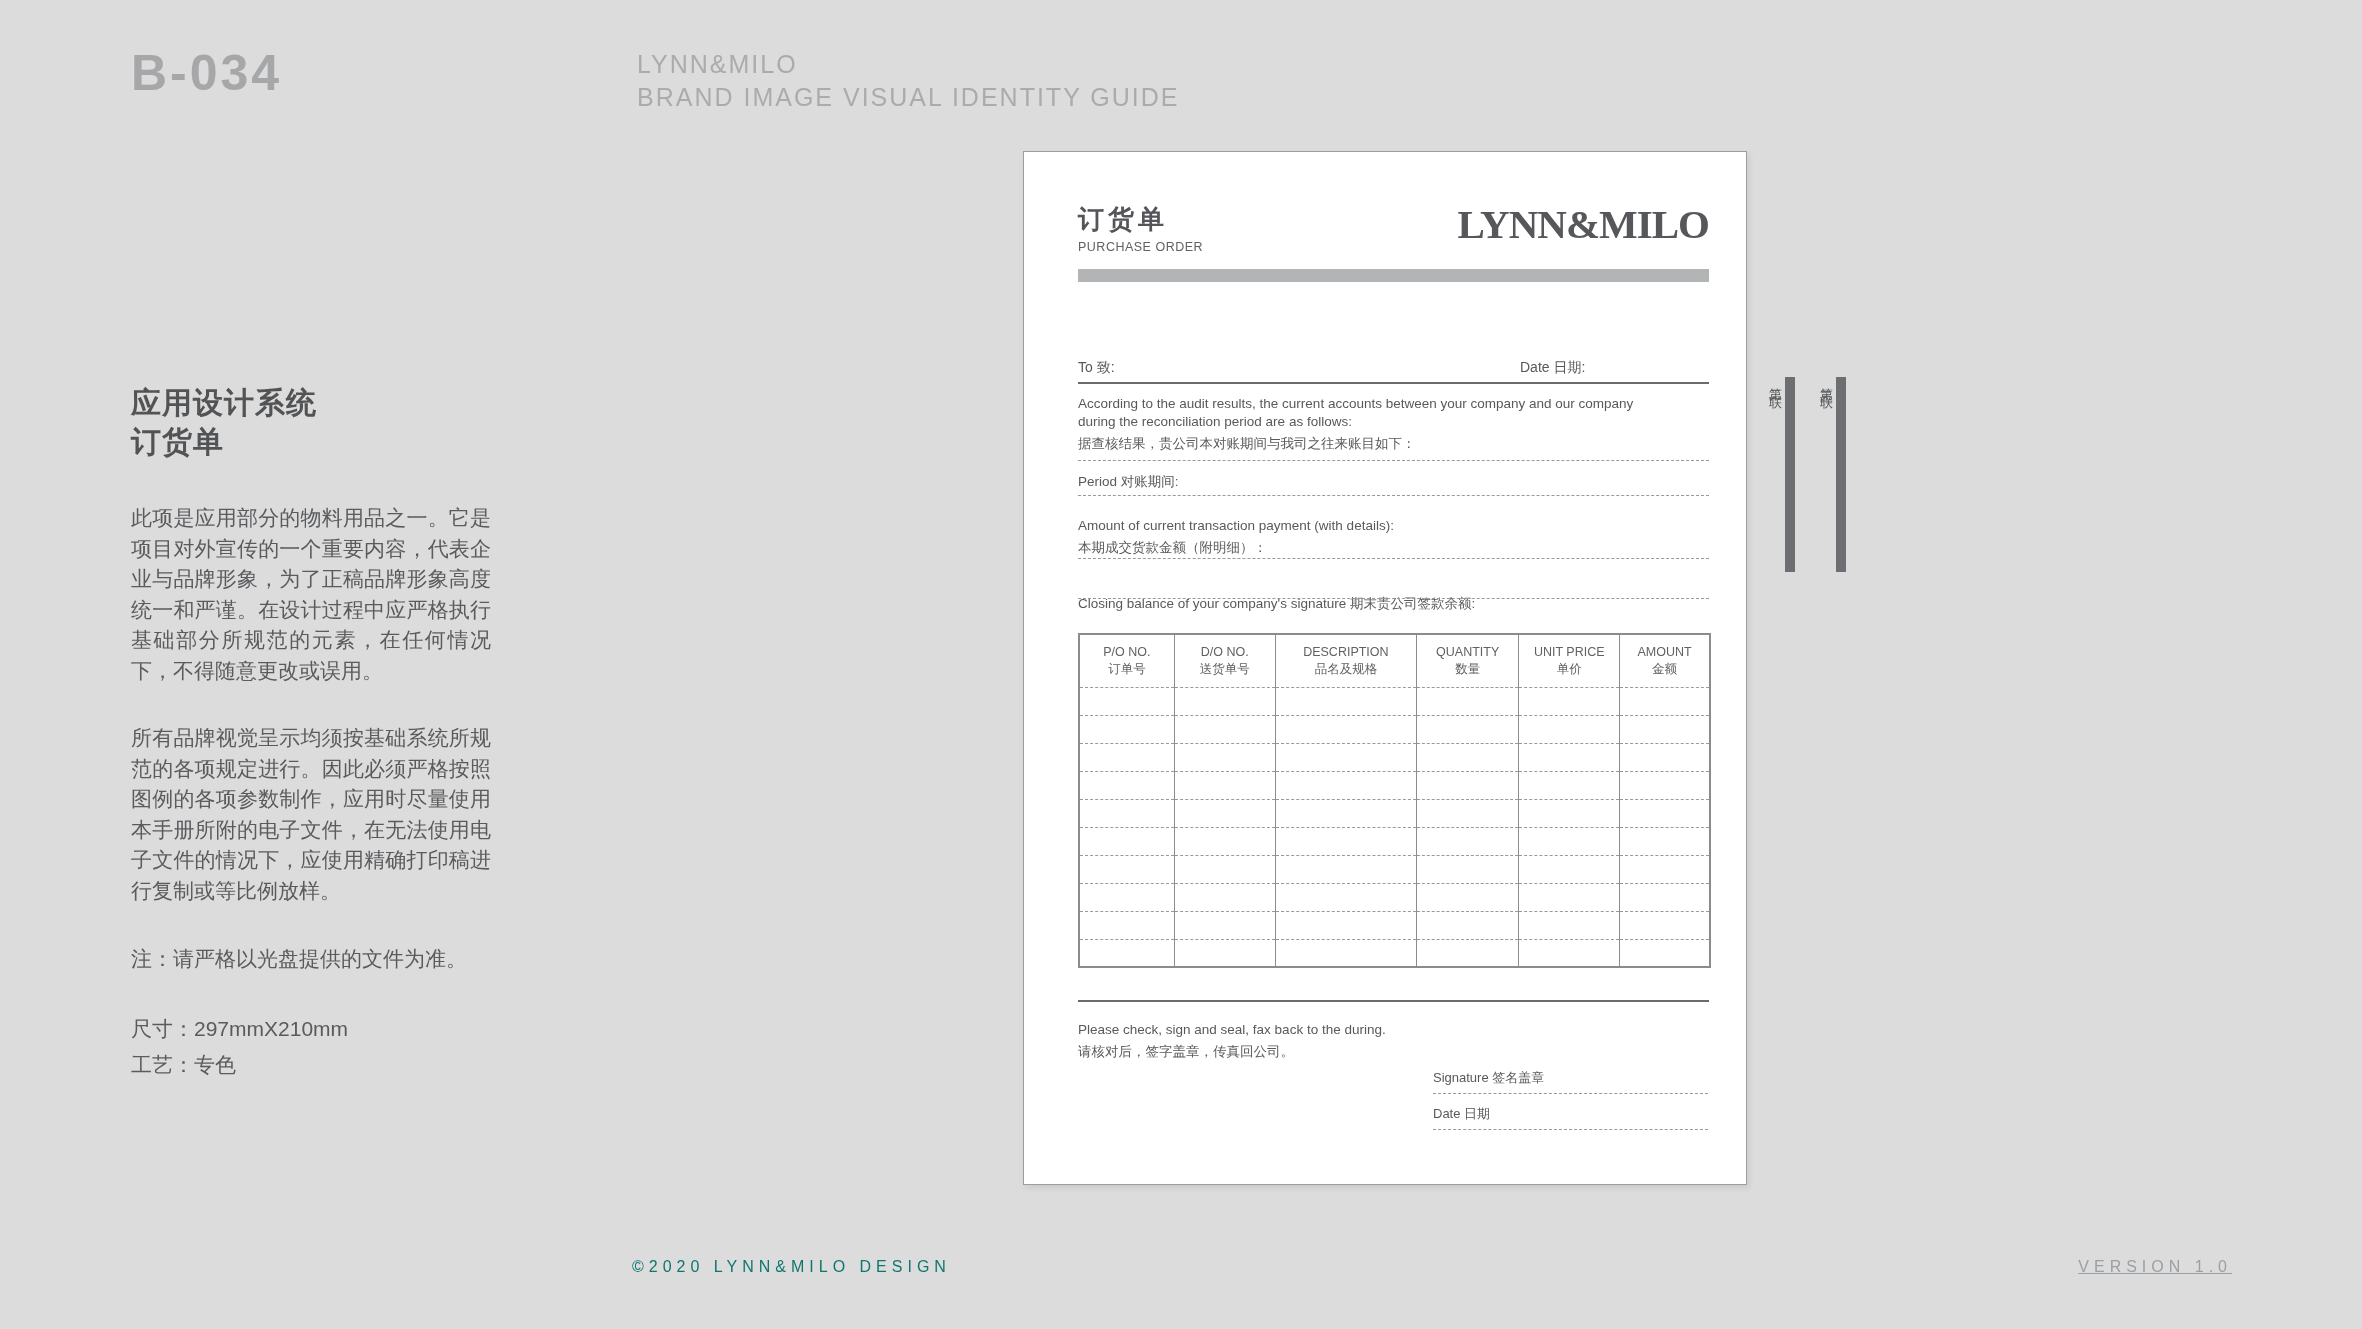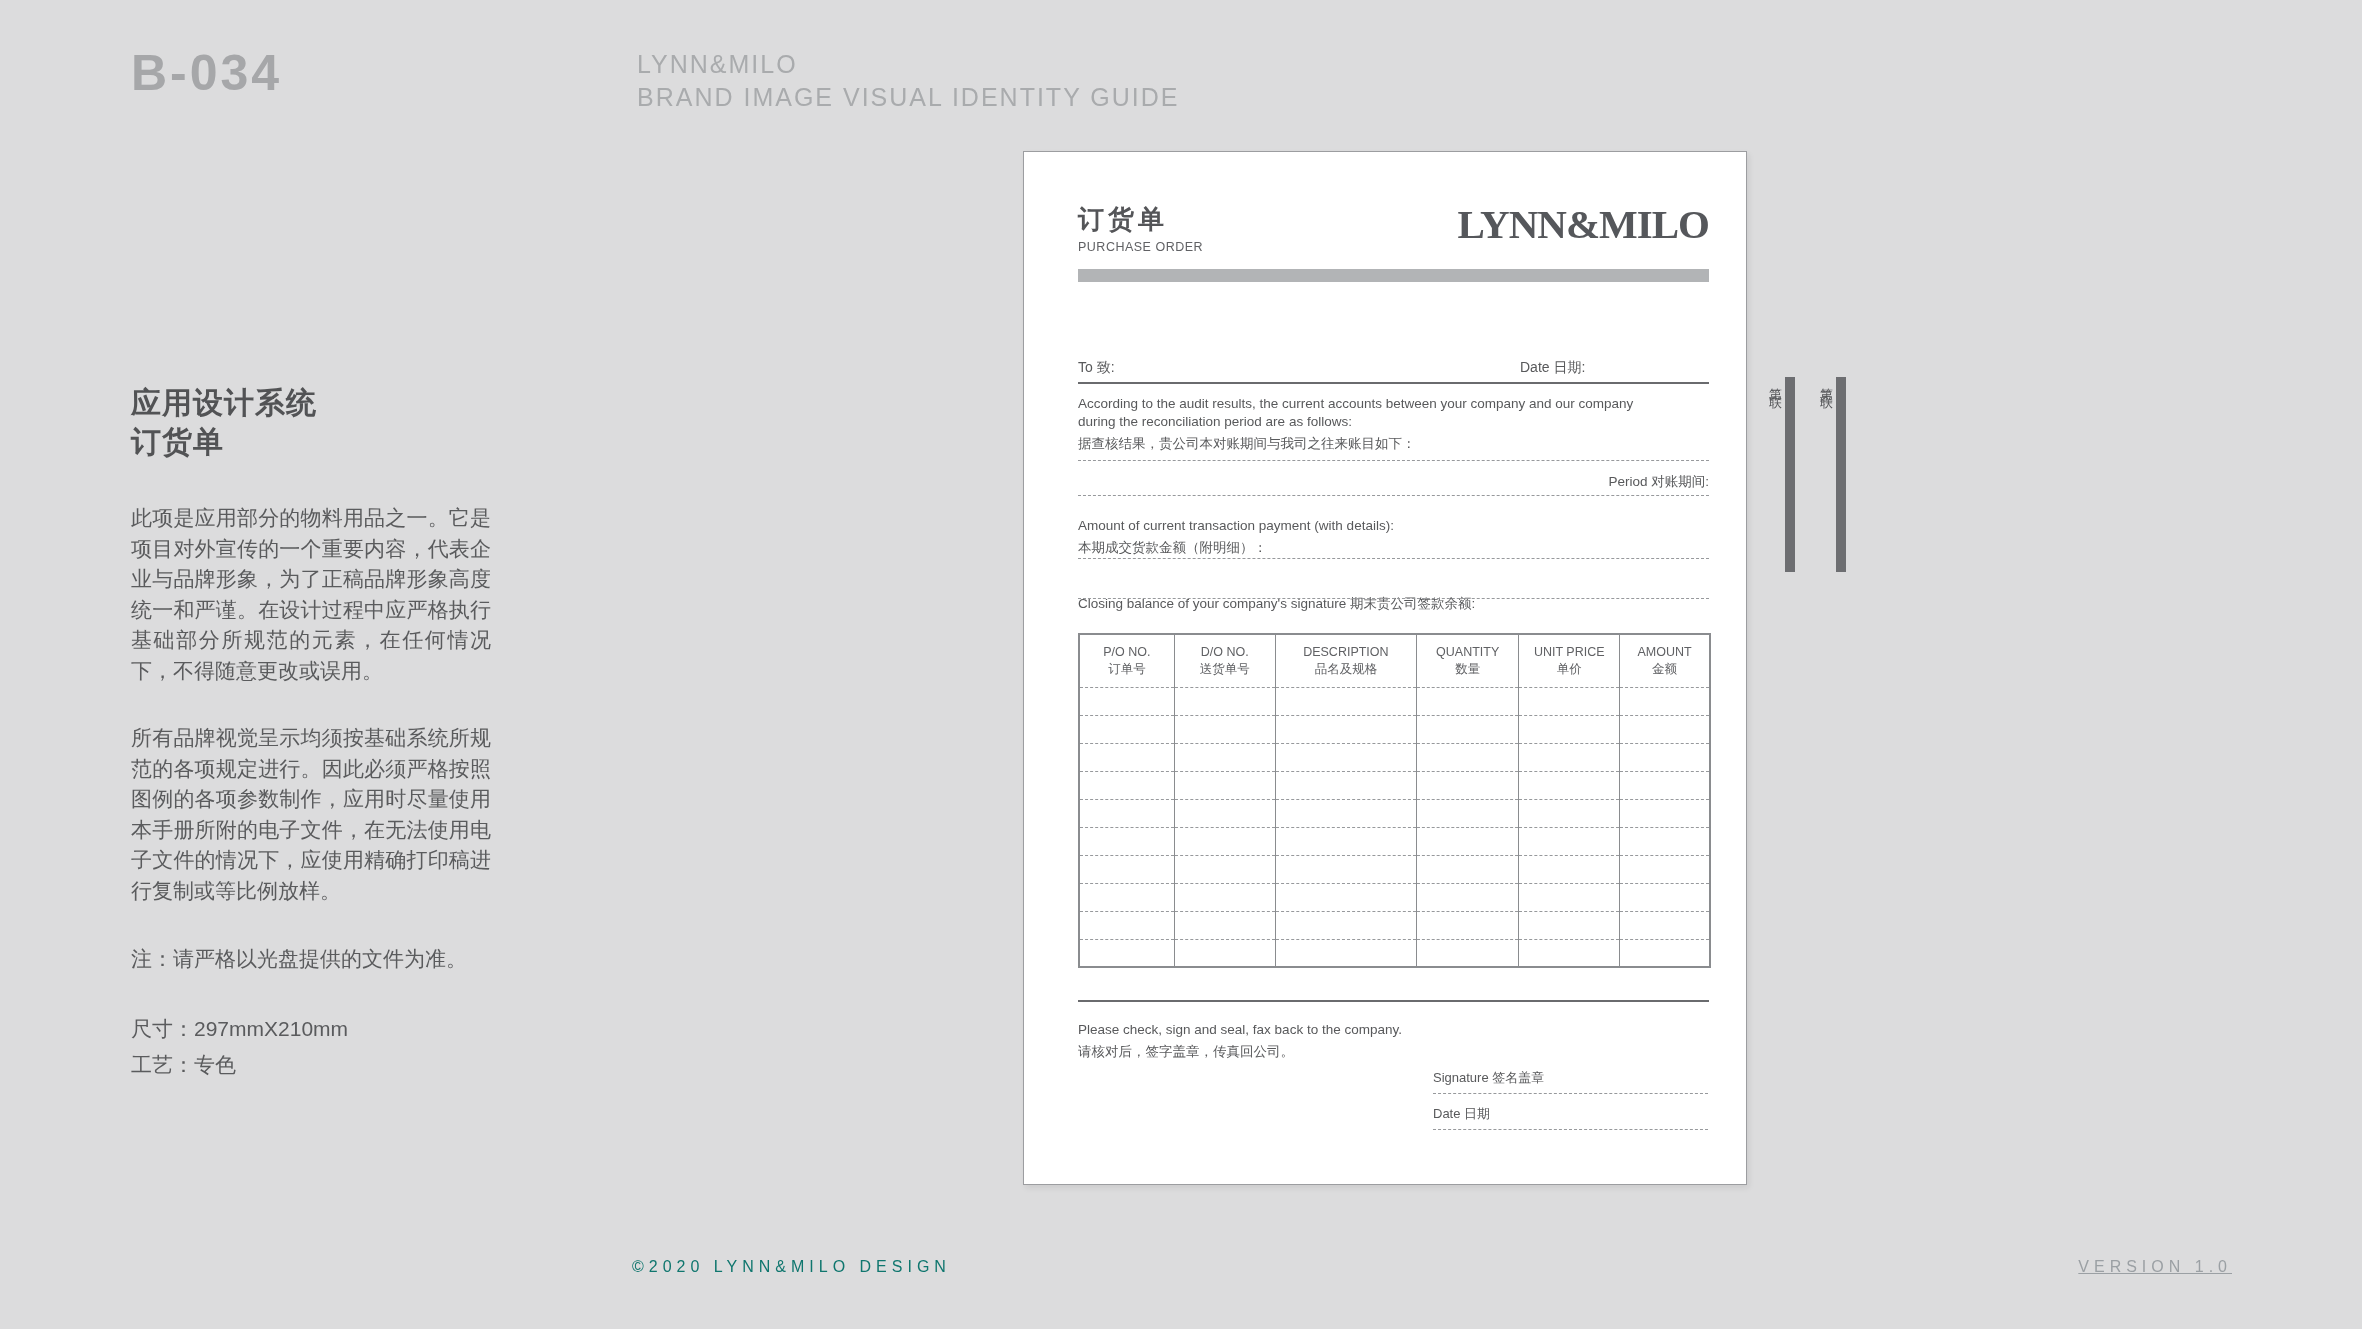--- a/index.html
+++ b/index.html
@@ -65,21 +65,21 @@
   .row-to .date{position:absolute;left:442px;}
   .line-solid{border-bottom:2px solid var(--line-solid);}
   .line-dotted{border-bottom:1px dashed var(--line-dotted);}
   .to-line{top:230px;}
 
   .t-en{font-size:13.5px;color:var(--ink);line-height:17.5px;}
   .t-zh{font-size:13.5px;color:var(--ink);}
   .audit-en{top:243px;width:592px;}
   .audit-zh{top:283px;}
   .dot-1{top:308px;}
-  .period{top:321px;text-align:right;}
+  .period{top:321px;}
   .dot-2{top:343px;}
   .amount-en{top:365px;}
   .amount-zh{top:387px;}
   .dot-3{top:406px;}
   .closing{top:426px;margin-top:17px;}
   .dot-4{top:446px;}
 
   
   table.items{
     top:481px;width:633px;
@@ -305,21 +305,21 @@
             <td></td>
             <td></td>
             <td></td>
             <td></td>
             <td></td>
           </tr>
         </tbody>
       </table>
 
     <div class="abs line-solid bottom-line"></div>
-    <p class="abs t-en fax-en">Please check, sign and seal, fax back to the company.</p>
+    <p class="abs t-en fax-en">Please check, sign and seal, fax back to the during.</p>
     <p class="abs t-zh fax-zh">请核对后，签字盖章，传真回公司。</p>
 
     <div class="sig-block">
       <div class="sig-row">Signature 签名盖章</div>
       <div class="line-dotted sig-dotted"></div>
       <div class="sig-row">Date 日期</div>
       <div class="line-dotted sig-dotted"></div>
     </div>
 
   </section>

